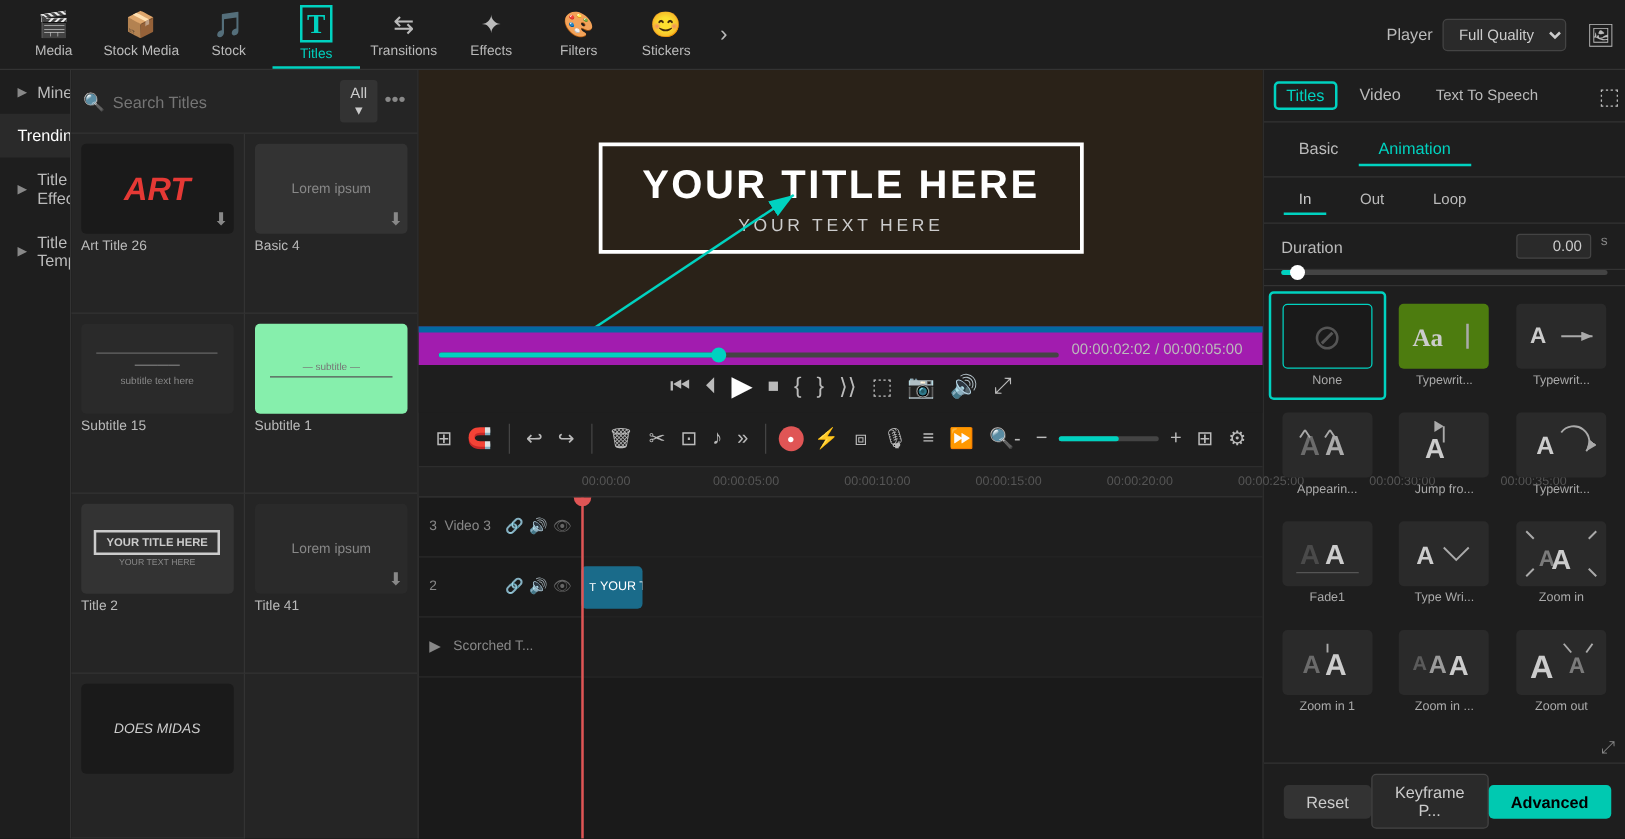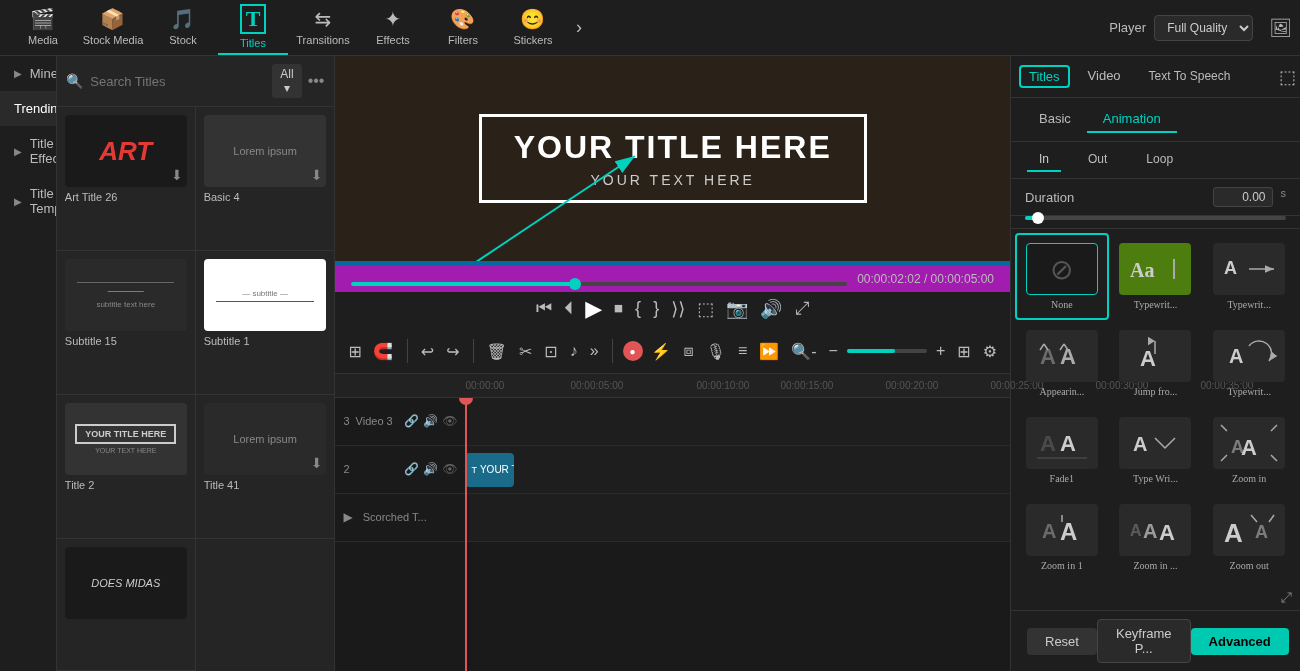--- a/index.html
+++ b/index.html
@@ -192,21 +192,21 @@
       display: flex; flex-direction: column; align-items: center; justify-content: center;
       padding: 6px 4px; cursor: pointer; border-radius: 4px; gap: 4px;
     }
     .anim-cell.selected { border: 2px solid #00d2c0; }
     .anim-cell:not(.selected) { border: 2px solid transparent; }
     .anim-thumb {
       width: 72px; height: 52px; background: #2a2a2a; border-radius: 4px;
       display: flex; align-items: center; justify-content: center;
       font-size: 20px; color: #ccc; position: relative; overflow: hidden;
     }
-    .anim-label { color: #aaa; font-size: 10px; text-align: center; font-family: Liberation Serif, serif; }
+    .anim-label { color: #aaa; font-size: 10px; text-align: center; }
 
     
     .bottom-bar {
       display: flex; align-items: center; justify-content: space-between;
       padding: 8px 16px; border-top: 1px solid #333; background: #1e1e1e;
     }
     .bottom-btn {
       padding: 6px 18px; border-radius: 4px; cursor: pointer; font-size: 13px;
       border: none;
     }
@@ -360,21 +360,21 @@
 
         <div class="title-card">
           <div class="title-thumb" style="background:#2a2a2a; flex-direction:column; gap:4px;">
             <div style="color:#aaa; font-size:9px; border-top:1px solid #666; padding-top:3px; width:80%; text-align:center;">————</div>
             <div style="color:#888; font-size:8px;">subtitle text here</div>
           </div>
           <div class="card-label">Subtitle 15</div>
         </div>
 
         <div class="title-card">
-          <div class="title-thumb" style="background:#ffffff; flex-direction:column; gap:3px;justify-content:center;">
+          <div class="title-thumb" style="background:#86efac; flex-direction:column; gap:3px;justify-content:center;">
             <div style="color:#777; font-size:8px; border-bottom:1px solid #555; width:80%; text-align:center; padding-bottom:3px;">— subtitle —</div>
           </div>
           <div class="card-label">Subtitle 1</div>
         </div>
 
         <div class="title-card">
           <div class="title-thumb medium" style="flex-direction:column; gap:3px;">
             <div style="border:2px solid #ccc; padding:3px 8px; color:#ccc; font-size:9px; font-weight:bold;">YOUR TITLE HERE</div>
             <div style="color:#888; font-size:7px;">YOUR TEXT HERE</div>
           </div>
@@ -479,21 +479,21 @@
           </div>
           <button class="tl-btn">+</button>
         </div>
         <button class="tl-btn">⊞</button>
         <button class="tl-btn">⚙</button>
       </div>
 
       <div class="timeline-ruler">
         <span class="ruler-mark" style="left:130px;">00:00:00</span>
         <span class="ruler-mark" style="left:235px;">00:00:05:00</span>
-        <span class="ruler-mark" style="left:340px;margin-left:21px;">00:00:10:00</span>
+        <span class="ruler-mark" style="left:340px;">00:00:10:00</span>
         <span class="ruler-mark" style="left:445px;">00:00:15:00</span>
         <span class="ruler-mark" style="left:550px;">00:00:20:00</span>
         <span class="ruler-mark" style="left:655px;">00:00:25:00</span>
         <span class="ruler-mark" style="left:760px;">00:00:30:00</span>
         <span class="ruler-mark" style="left:865px;">00:00:35:00</span>
 
       </div>
 
       <div class="timeline-tracks">
 

